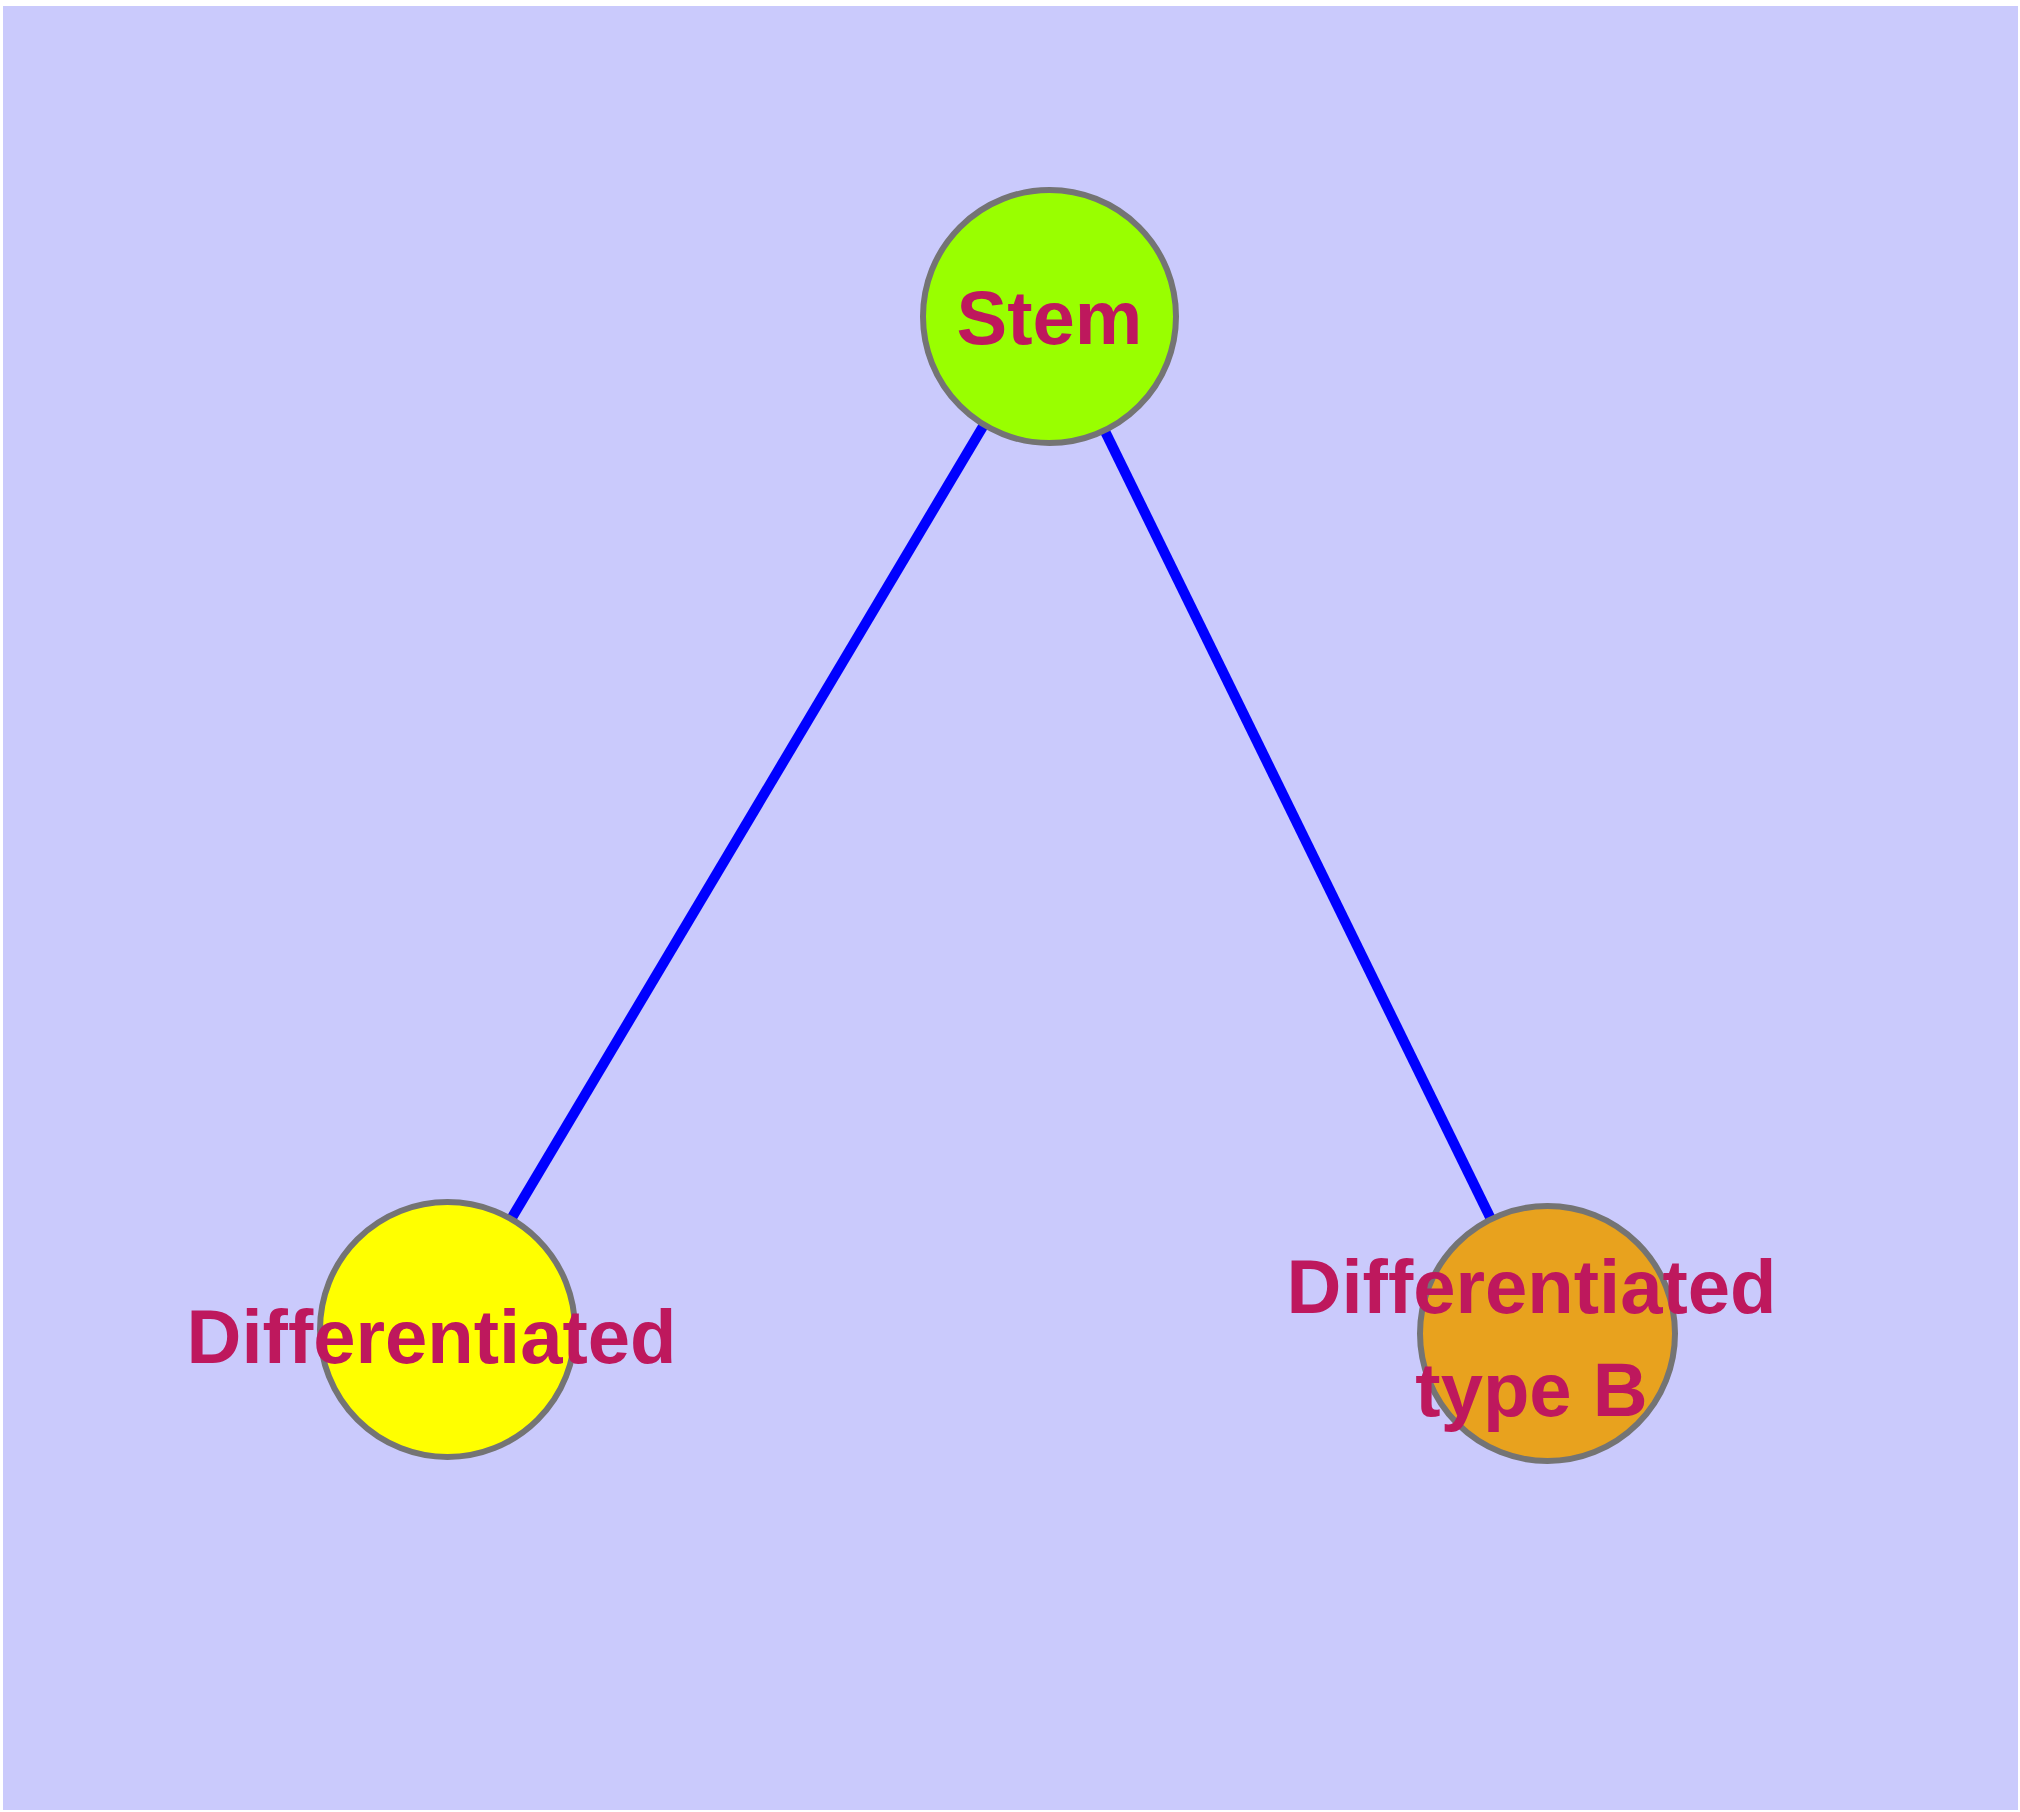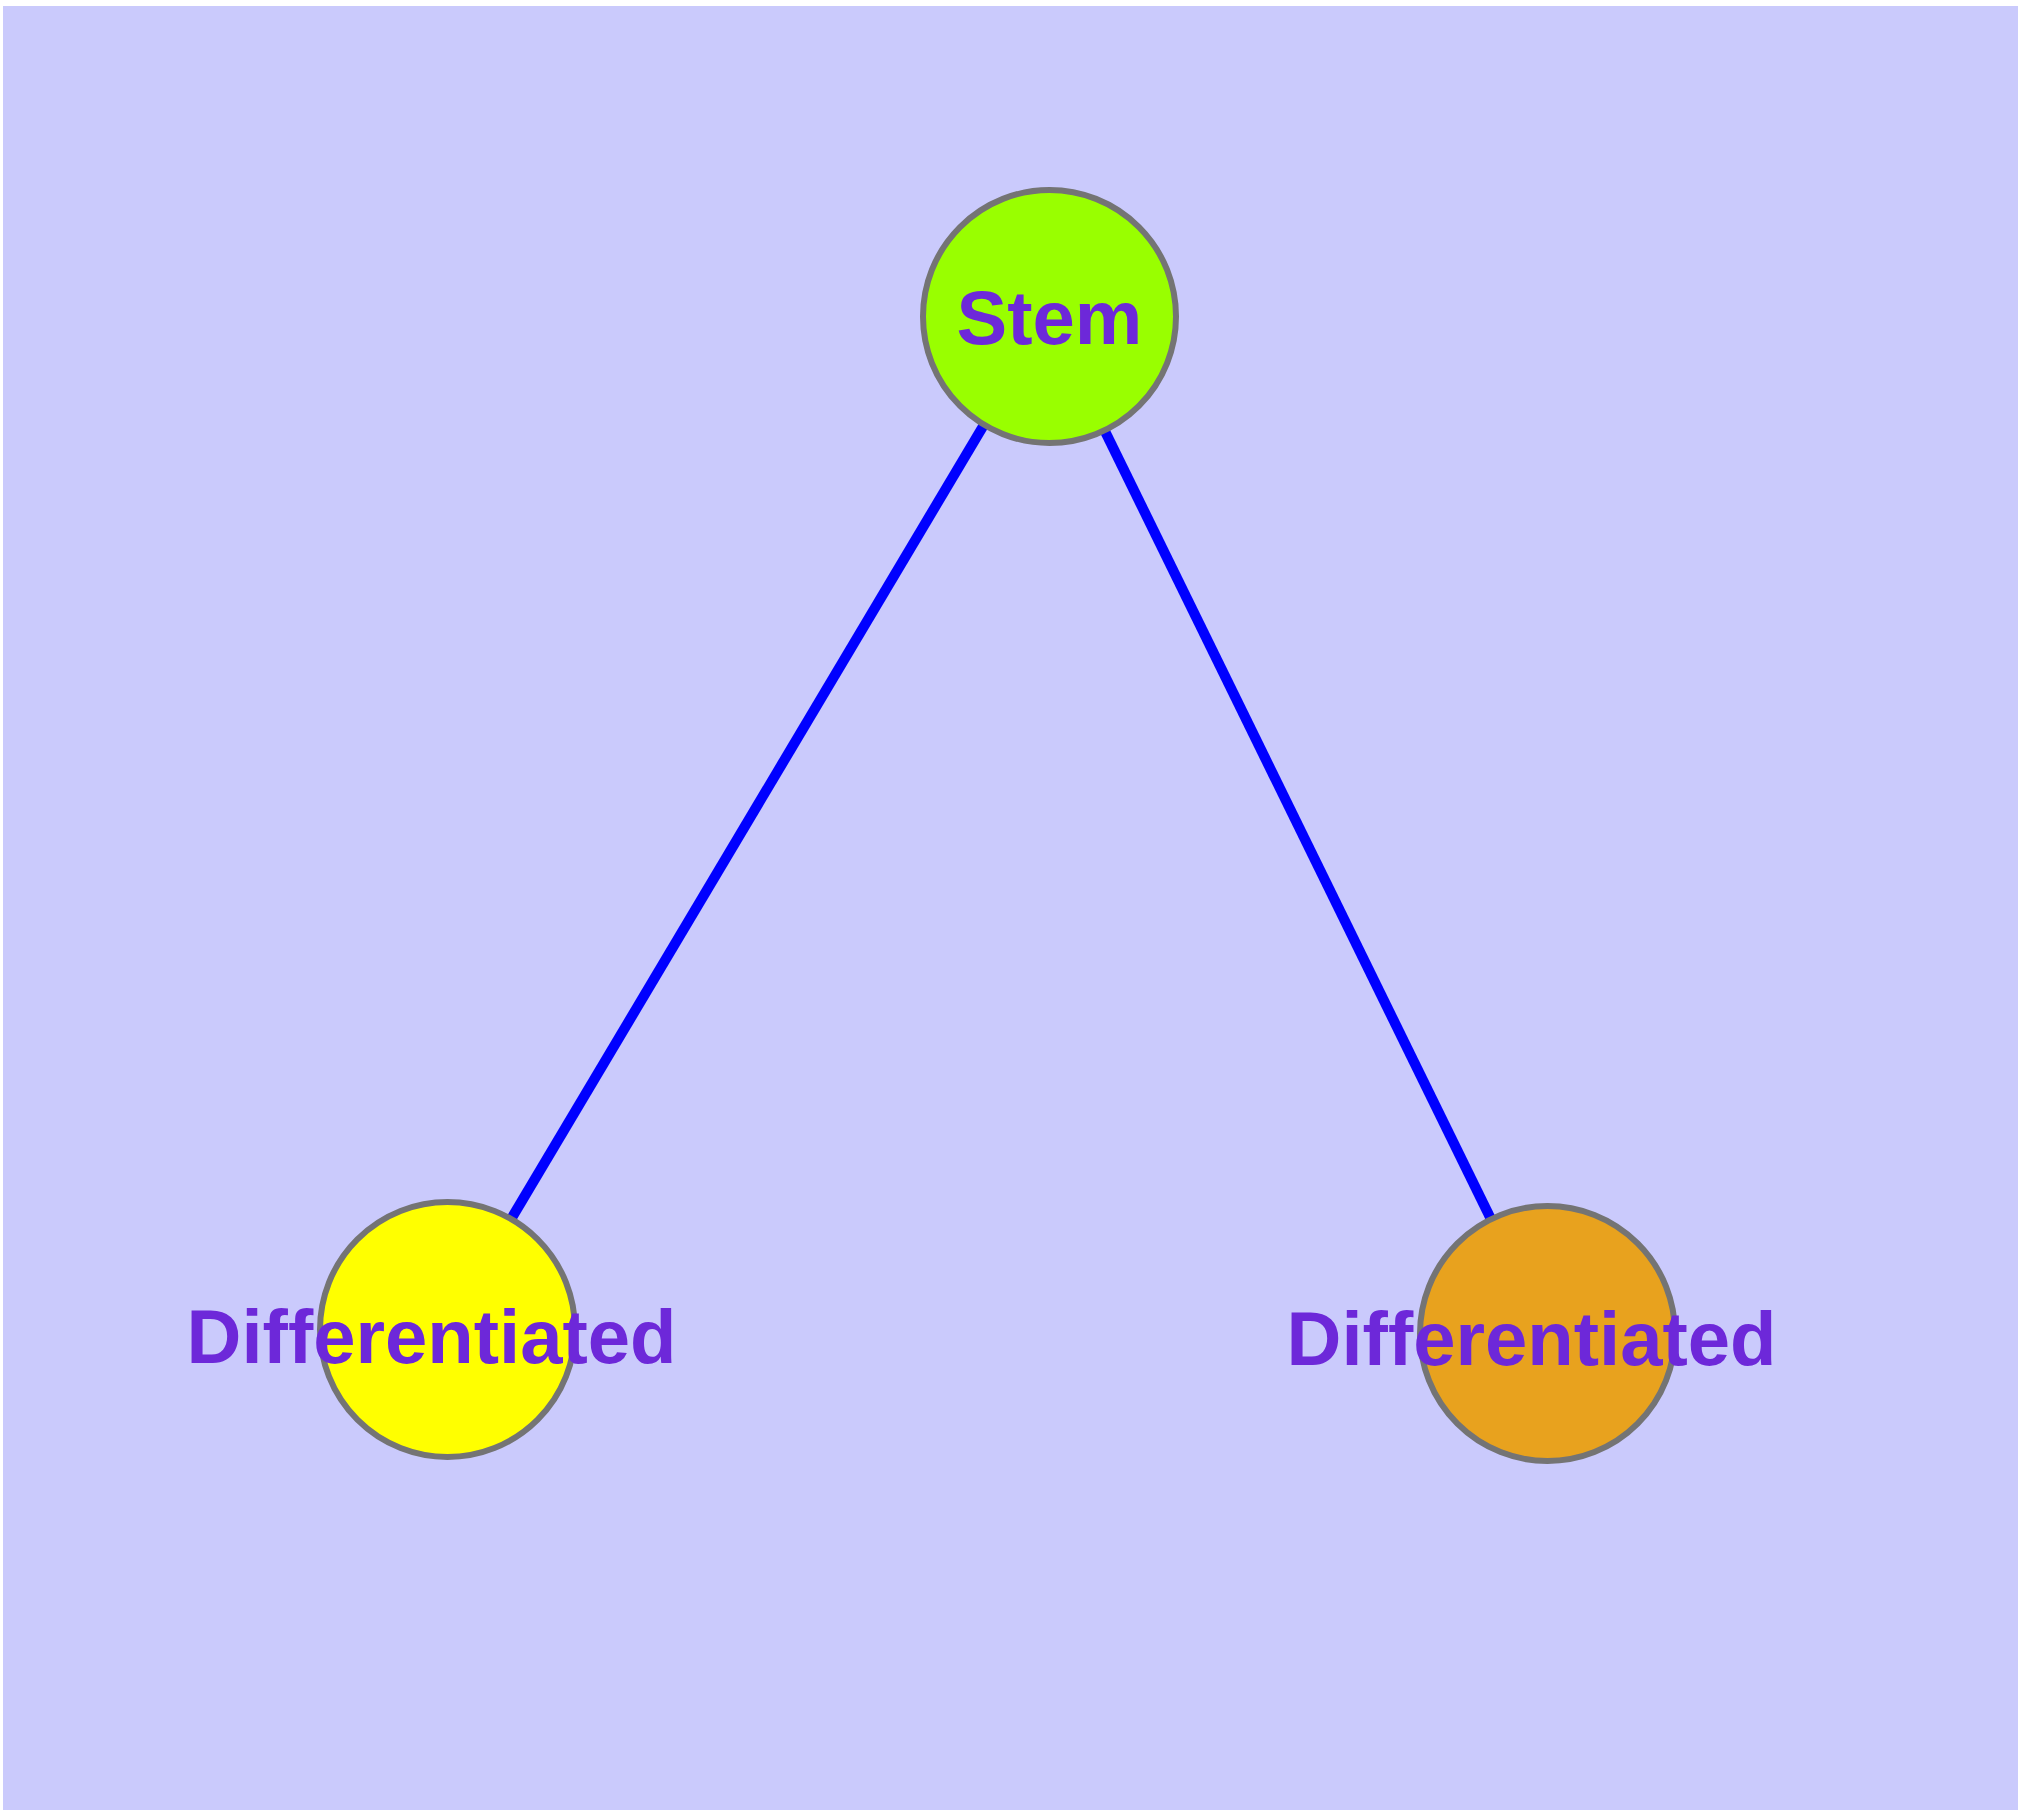--- a/index.html
+++ b/index.html
@@ -36,21 +36,21 @@
   .node-circle.stem  { left: 917px; top:  181px; width: 259px; height: 259px; }
   .node-circle.typea { left:  314px; top: 1193px; width: 261px; height: 261px; }
   .node-circle.typeb { left: 1414px; top: 1197px; width: 261px; height: 261px; }
   .node-label {
     position: absolute;
     transform: translate(-50%, -50%);
     z-index: 3;
     font-weight: bold;
     font-size: 76px;
     line-height: 103px;
-    color: #6d28d9;
+    color: #be185d;
     text-align: center;
     white-space: nowrap;
   }
   .node-label.stem  { left: 1047px; top:  311px; }
   .node-label.typea { left:  429px; top: 1330px; }
   .node-label.typeb { left: 1529px; top: 1332px; }
   .label-line { display: block; }
 </style>
 </head>
 <body>
@@ -71,16 +71,17 @@
   <div class="node-label stem">
     <span class="label-line">Stem</span>
   </div>
 
   <div class="node-label typea">
     <span class="label-line">Differentiated</span>
   </div>
 
   <div class="node-label typeb">
     <span class="label-line">Differentiated</span>
+    <span class="label-line">type B</span>
   </div>
 
 </div>
 
 
 </body></html>

